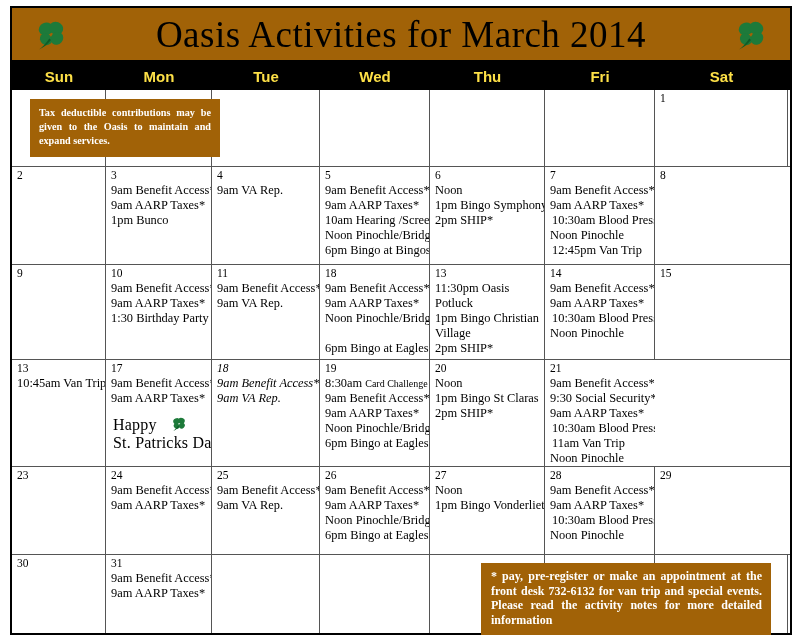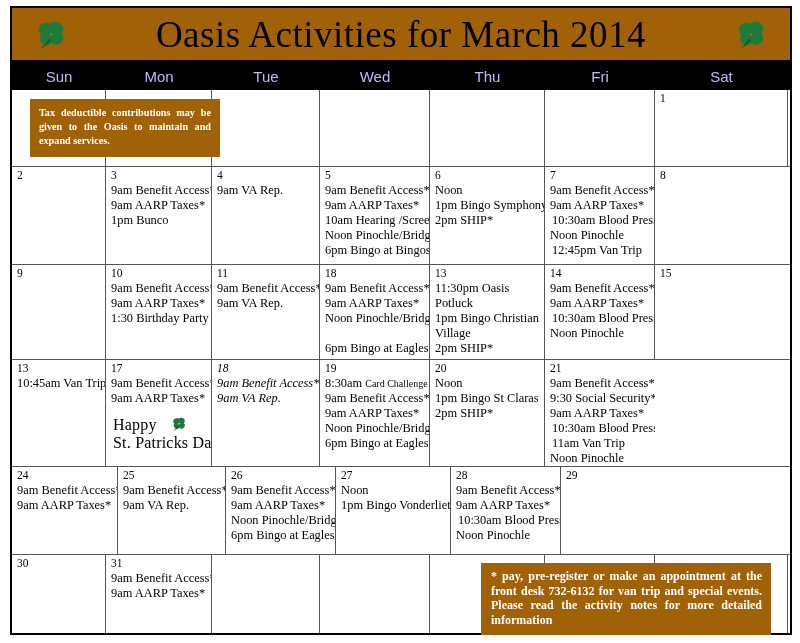--- a/index.html
+++ b/index.html
@@ -18,21 +18,21 @@
   .clover{position:absolute;width:34px;height:34px;top:10px;}
   .clover.left{left:22px;}
   .clover.right{right:22px;}
 
   
   .dow-row{
     display:flex;background:#000;height:28px;align-items:center;
     border-left:2px solid #000;border-right:2px solid #000;box-sizing:border-box;
   }
   .dow{
-    color:#c4b5fd;font-family:"Liberation Sans",sans-serif;font-weight:normal;
+    color:#fde047;font-family:"Liberation Sans",sans-serif;font-weight:bold;
     font-size:15px;text-align:center;box-sizing:border-box;
   }
 
   
   .grid{
     position:relative;border:2px solid #000;border-top:none;box-sizing:border-box;
   }
   .week{display:flex;border-bottom:1px solid #555;box-sizing:border-box;}
   .week:last-child{border-bottom:none;}
   .cell{
@@ -316,20 +316,24 @@
             <div class="ev">9am Benefit Access*</div>
             <div class="ev">9:30 Social Security*</div>
             <div class="ev">9am AARP Taxes*</div>
             <div class="ev indent">10:30am Blood Pressure</div>
             <div class="ev indent">11am Van Trip</div>
             <div class="ev">Noon Pinochle</div>
           </div>
         </div>
       </div>
       <div class="week" style="height: 88px;">
+        <div class="cell" style="width: 94px;">
+          <div class="daynum">23</div>
+          <div class="events"></div>
+        </div>
         <div class="cell" style="width: 106px;">
           <div class="daynum">24</div>
           <div class="events">
             <div class="ev">9am Benefit Access*</div>
             <div class="ev">9am AARP Taxes*</div>
           </div>
         </div>
         <div class="cell" style="width: 108px;">
           <div class="daynum">25</div>
           <div class="events">

